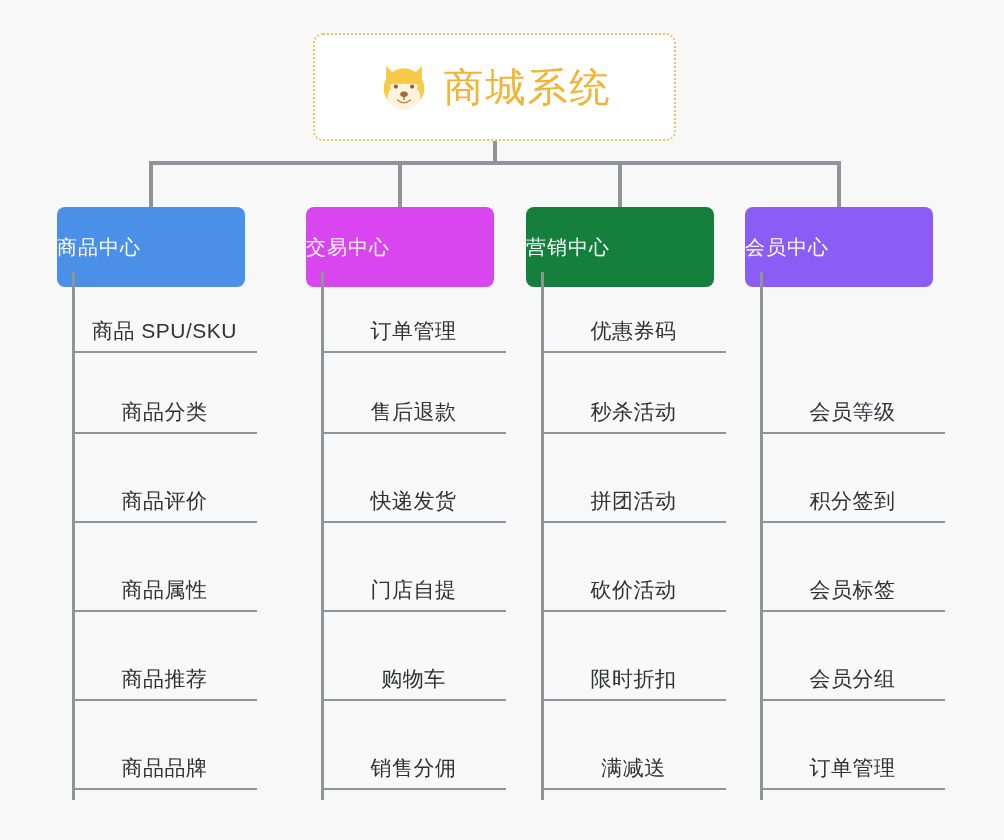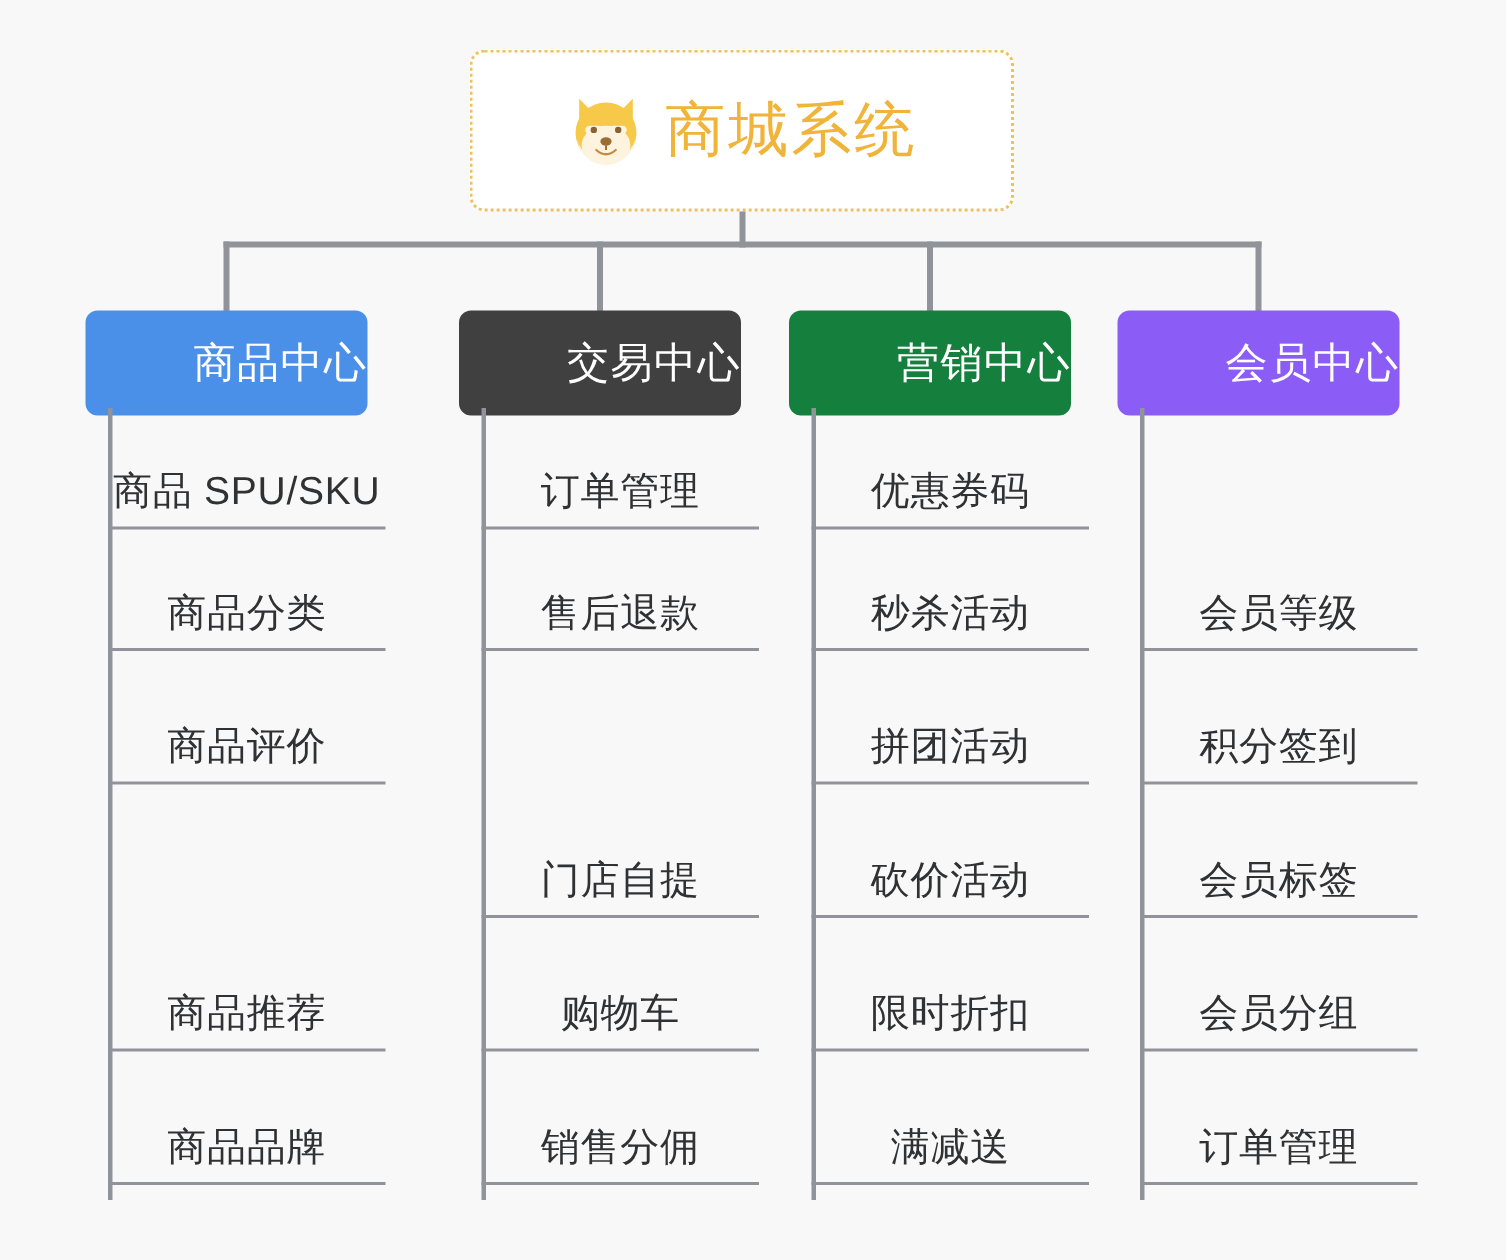--- a/index.html
+++ b/index.html
@@ -74,27 +74,27 @@
     width: 4px;
     height: 48px;
     background: #909399;
   }
 
   
   .cat-box {
     position: absolute;
     top: 207px;
     width: 188px;
-    height: 70px;
+    height: 80px;
     border-radius: 8px;
     display: flex;
     align-items: center;
-    justify-content: flex-end;
+    justify-content: flex-start;
     color: #ffffff;
-    font-size: 28px;
+    font-size: 20px;
     letter-spacing: 1px;
     white-space: nowrap;
   }
 
   
   .leaf-col {
     position: absolute;
     top: 272px;
     width: 220px;
     height: 540px;
@@ -113,21 +113,21 @@
     width: 185px;
     height: 81px;
     box-sizing: border-box;
     border-bottom: 2px solid #909399;
     display: flex;
     align-items: flex-end;
     justify-content: center;
     padding-bottom: 4px;
   }
   .leaf-label {
-    font-size: 26px;
+    font-size: 21px;
     color: #303133;
     white-space: nowrap;
     letter-spacing: 0.5px;
     padding-bottom: 2px;
   }
 </style>
 </head>
 <body>
 
 <div id="stage">
@@ -154,57 +154,63 @@
   <div class="trunk-horz"></div>
 
   <div class="branch-drop" style="left:149px"></div>
   <div class="branch-drop" style="left:398px"></div>
   <div class="branch-drop" style="left:618px"></div>
   <div class="branch-drop" style="left:837px"></div>
 
   <div class="cat-box" style="left:57px;background:#4a90e8">
     <span>商品中心</span>
   </div>
-  <div class="cat-box" style="left:306px;background:#404040">
+  <div class="cat-box" style="left:306px;background:#d946ef">
     <span>交易中心</span>
   </div>
   <div class="cat-box" style="left:526px;background:#15803d">
     <span>营销中心</span>
   </div>
   <div class="cat-box" style="left:745px;background:#8b5cf6">
     <span>会员中心</span>
   </div>
 
   <div class="leaf-col" style="left:72px">
     <div class="leaf-spine"></div>
     <div class="leaf-item" style="top:0px">
         <span class="leaf-label">商品 SPU/SKU</span>
       </div>
     <div class="leaf-item" style="top:81px">
         <span class="leaf-label">商品分类</span>
       </div>
     <div class="leaf-item" style="top:170px">
         <span class="leaf-label">商品评价</span>
       </div>
+    <div class="leaf-item" style="top:259px">
+        <span class="leaf-label">商品属性</span>
+      </div>
     <div class="leaf-item" style="top:348px">
         <span class="leaf-label">商品推荐</span>
       </div>
     <div class="leaf-item" style="top:437px">
         <span class="leaf-label">商品品牌</span>
       </div>
   </div>
 
   <div class="leaf-col" style="left:321px">
     <div class="leaf-spine"></div>
     <div class="leaf-item" style="top:0px">
         <span class="leaf-label">订单管理</span>
       </div>
     <div class="leaf-item" style="top:81px">
         <span class="leaf-label">售后退款</span>
       </div>
+    <div class="leaf-item" style="top:170px">
+        <span class="leaf-label">快递发货</span>
+      </div>
     <div class="leaf-item" style="top:259px">
         <span class="leaf-label">门店自提</span>
       </div>
     <div class="leaf-item" style="top:348px">
         <span class="leaf-label">购物车</span>
       </div>
     <div class="leaf-item" style="top:437px">
         <span class="leaf-label">销售分佣</span>
       </div>
   </div>

